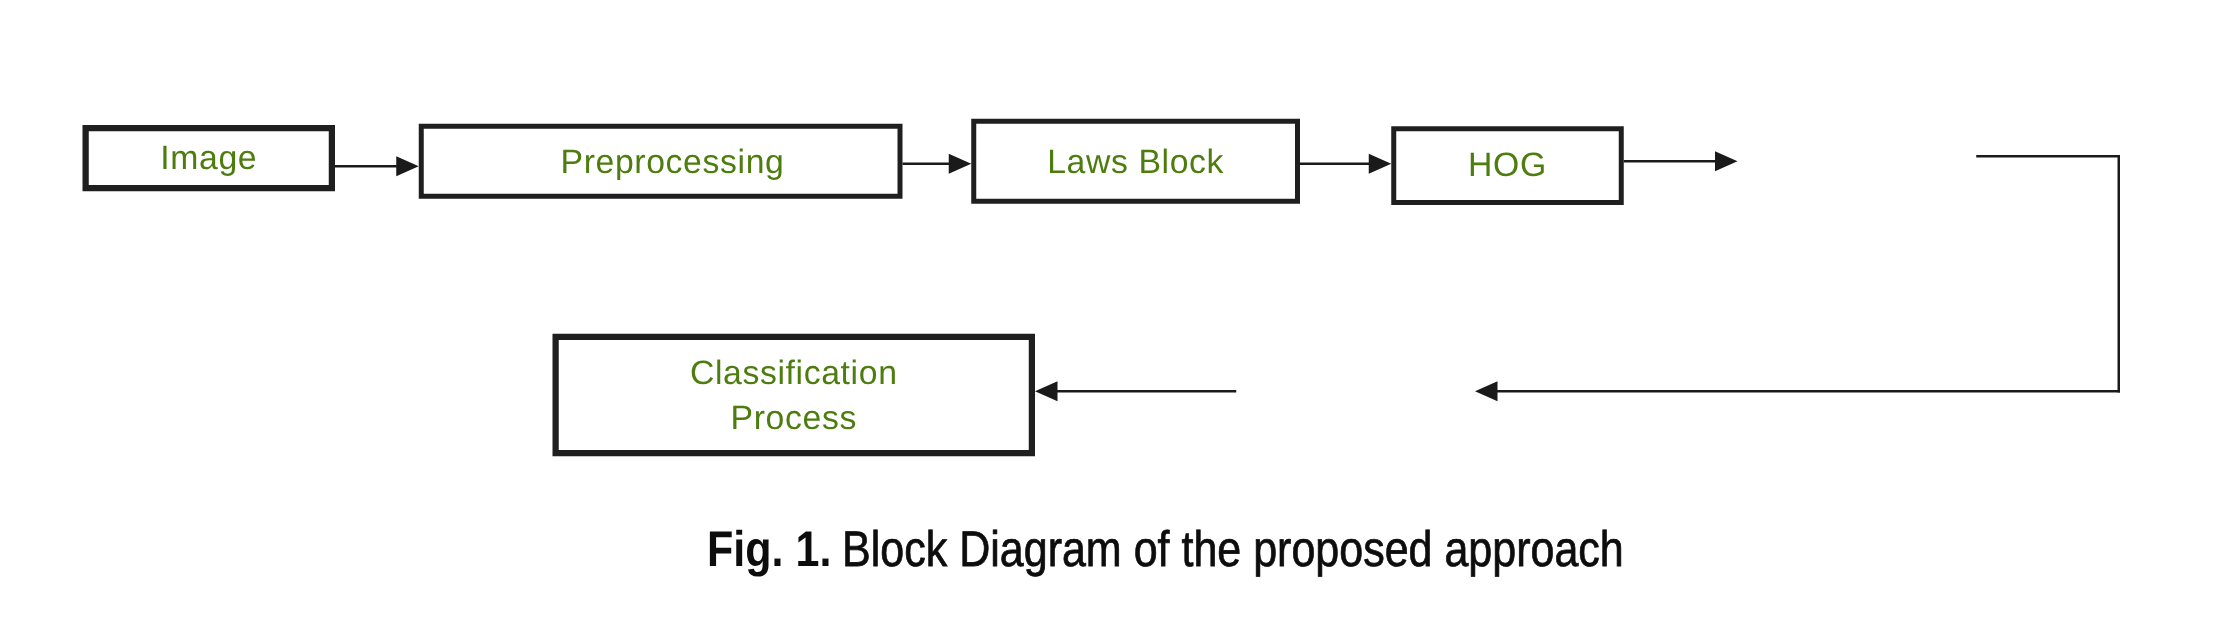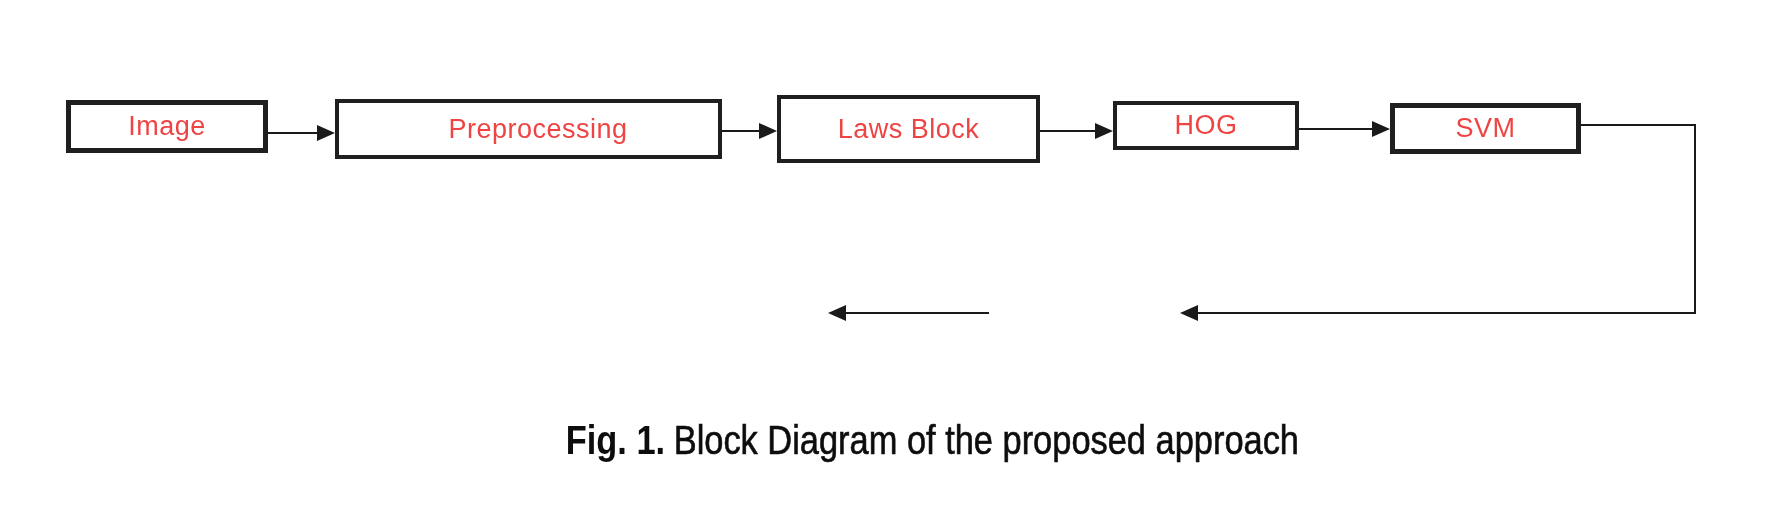--- a/index.html
+++ b/index.html
@@ -12,32 +12,32 @@
     overflow: hidden;
   }
   .node {
     position: absolute;
     box-sizing: border-box;
     background: #ffffff;
     border: 4px solid #1f1f1f;
     display: flex;
     align-items: center;
     justify-content: center;
-    color: #ef4444;
+    color: #4d7c0f;
     font-size: 27px;
     letter-spacing: 0.5px;
     text-align: center;
     white-space: pre-line;
     line-height: 1.35;
   }
   .bthick { border-width: 5px; }
   .n-image          { left: 66px;   top: 100px; width: 202px; height: 53px; }
   .n-preprocessing  { left: 335px;  top: 99px;  width: 387px; height: 60px; padding-left: 19px; }
   .n-laws           { left: 777px;  top: 95px;  width: 263px; height: 68px; }
-  .n-hog            { left: 1113px; top: 101px; width: 186px; height: 49px; }
+  .n-hog            { left: 1113px; top: 101px; width: 186px; height: 63px; }
   .n-svm            { left: 1390px; top: 103px; width: 191px; height: 51px; }
   .n-classification { left: 442px;  top: 267px; width: 386px; height: 98px; }
   .n-model          { left: 989px;  top: 287px; width: 191px; height: 55px; }
 
   .seg {
     position: absolute;
     background: #1a1a1a;
   }
   .head {
     position: absolute;
@@ -78,22 +78,23 @@
   </div>
   <div class="node n-preprocessing">
     <span>Preprocessing</span>
   </div>
   <div class="node n-laws">
     <span>Laws Block</span>
   </div>
   <div class="node n-hog">
     <span>HOG</span>
   </div>
-  <div class="node bthick n-svm">
-    <span>SVM</span>
+  <div class="node bthick n-classification">
+    <span>Classification
+Process</span>
   </div>
 
   <div>
     <div class="seg" style="left:268px; top:132px; width:51px; height:2px;"></div>
     <div class="head head-r" style="left:317px; top:125px;"></div>
   </div>
 
   <div>
     <div class="seg" style="left:722px; top:130px; width:39px; height:2px;"></div>
     <div class="head head-r" style="left:759px; top:123px;"></div>

